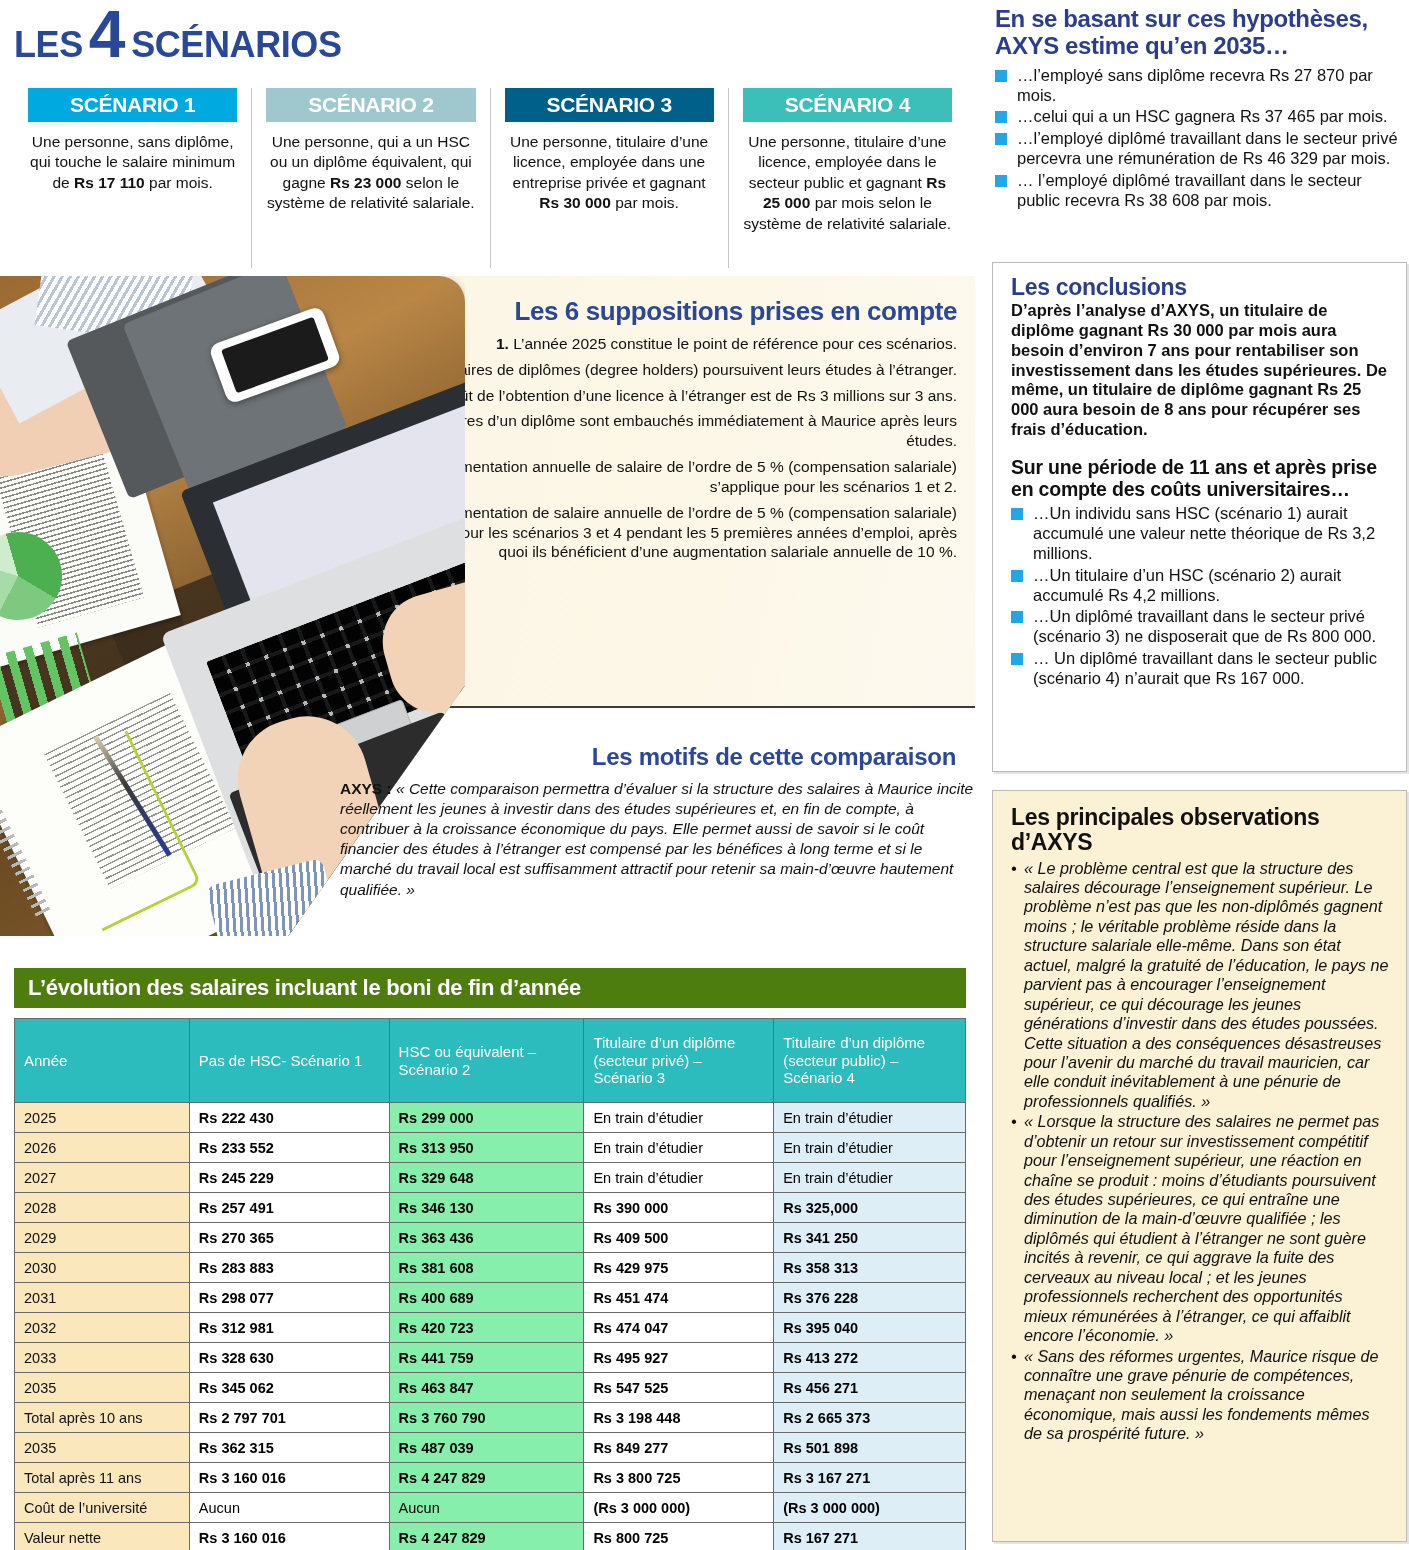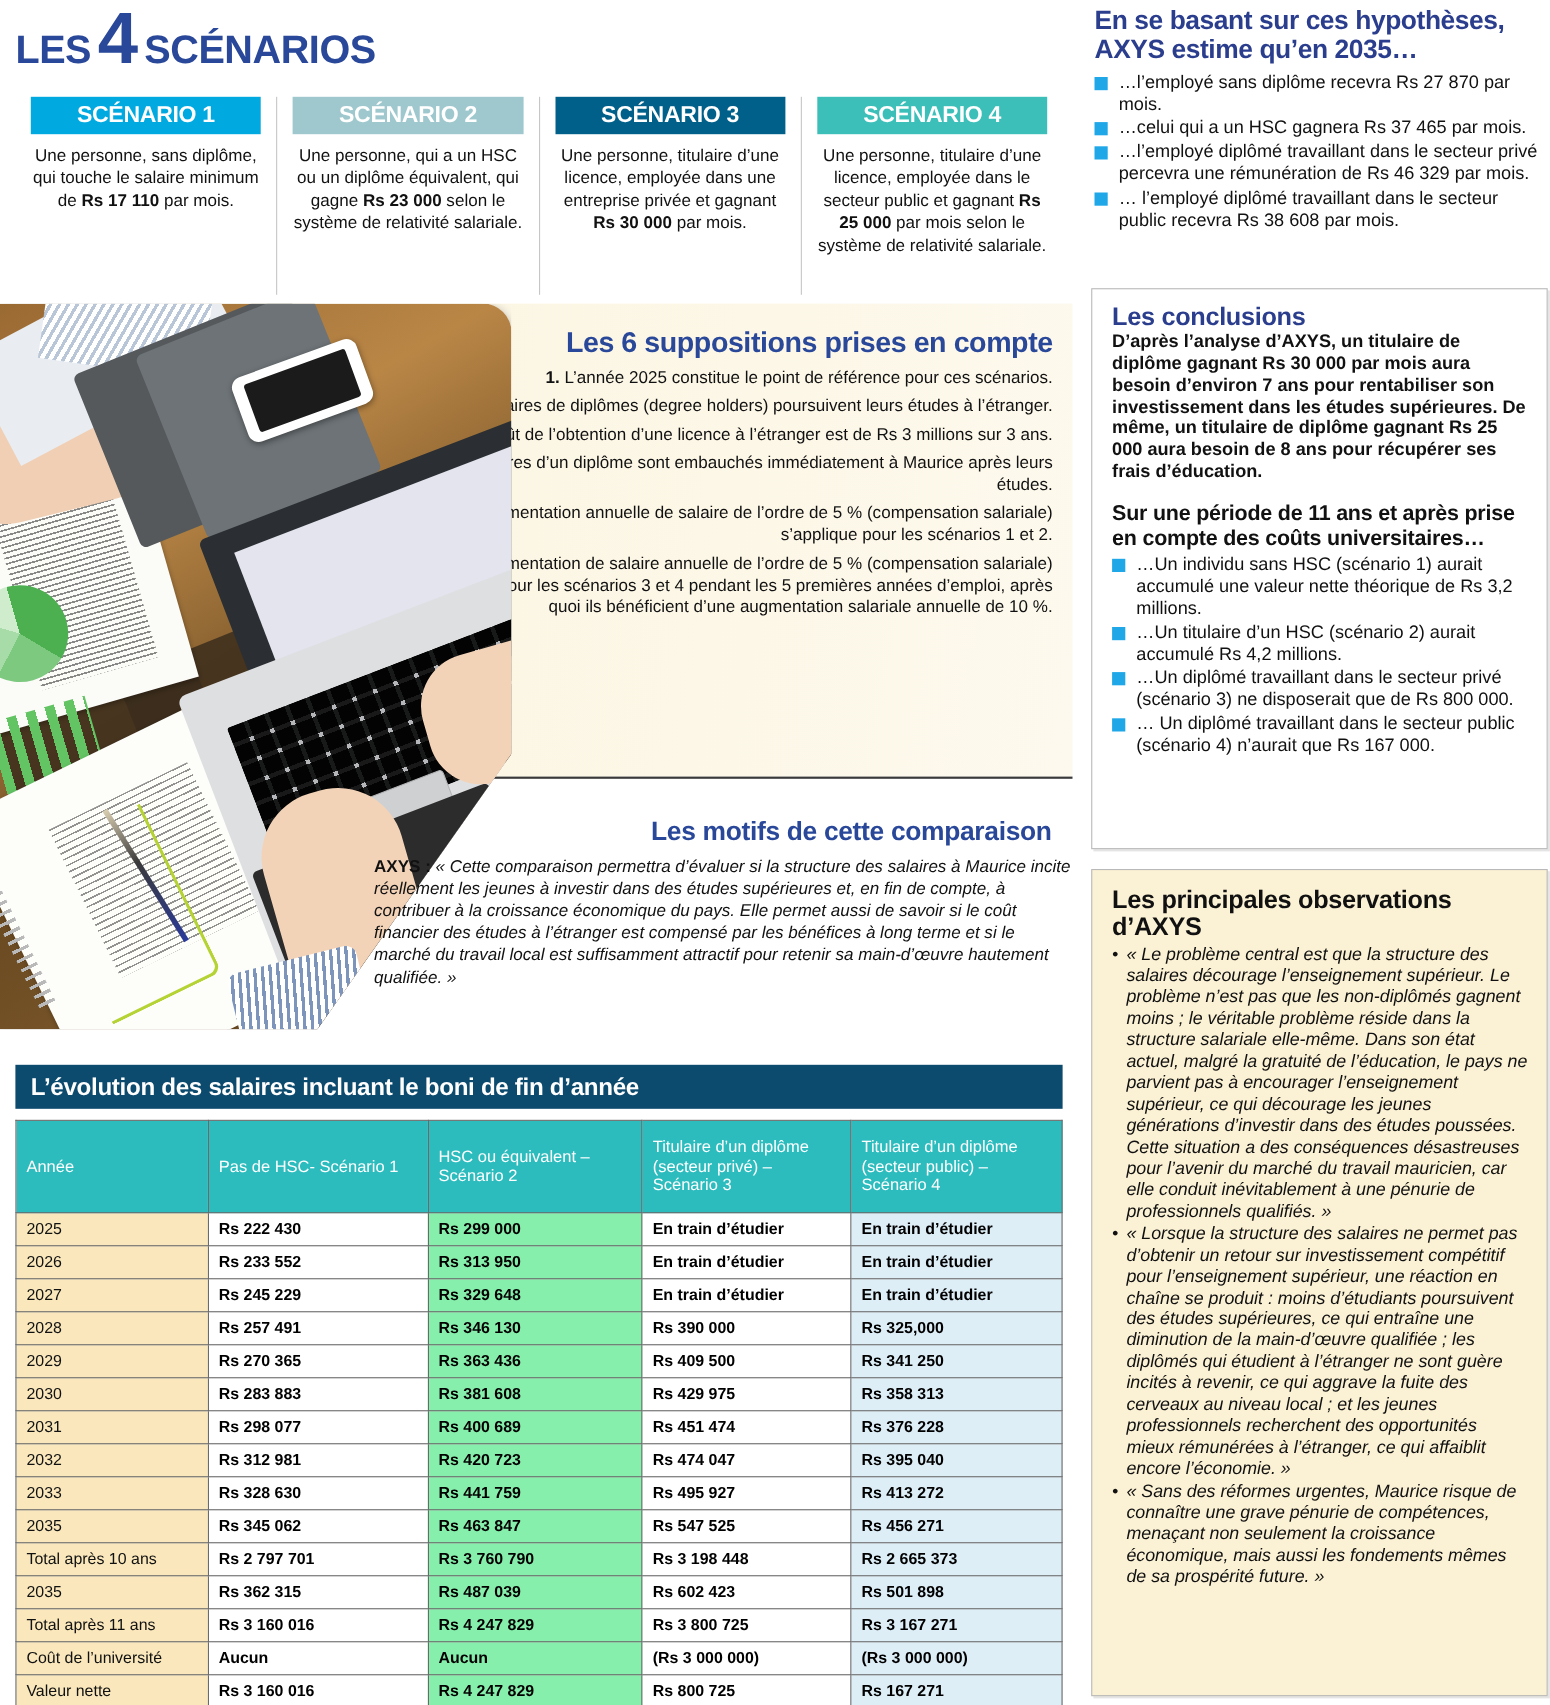--- a/index.html
+++ b/index.html
@@ -108,42 +108,42 @@
 
   
   #motifs { position:absolute; left:340px; top:712px; width:640px; height:228px; }
   .motifs-title { text-align:right; color:#2a4899; font-weight:bold; font-size:24px; line-height:1.12; letter-spacing:-0.3px; padding-right:24px;margin-top:32px; }
   .motifs-body { margin-top:8px; font-size:15.5px; line-height:1.3; font-style:italic; color:#111; padding-right:4px; }
   .motifs-body b { font-style:normal; font-weight:bold; }
 
   
   #table-banner {
     position:absolute; left:14px; top:968px; width:952px; height:40px;
-    background:#0c4a6e; color:#fff; display:flex; align-items:center;
+    background:#4d7c0f; color:#fff; display:flex; align-items:center;
     padding-left:14px; font-weight:bold; font-size:22px; letter-spacing:-0.3px;
   }
 
   
   #salary-table {
     position:absolute; left:14px; top:1018px; width:952px;
     border-collapse:collapse; font-size:14.5px;
   }
   #salary-table th, #salary-table td {
     border:1px solid #6a6a6a; padding:5px 9px; vertical-align:middle; height:30px;
   }
   #salary-table thead th {
     background:#2dbcbe; color:#fff; font-weight:normal; text-align:left;
     font-size:15px; line-height:1.16; height:84px; vertical-align:middle;
   }
   #salary-table td.c-year { background:#fae8bc; color:#111; }
   #salary-table td.c-1 { background:#ffffff; font-weight:bold; }
   #salary-table td.c-2 { background:#86efac; font-weight:bold; }
   #salary-table td.c-3 { background:#ffffff; font-weight:bold; }
   #salary-table td.c-4 { background:#ddeef7; font-weight:bold; }
-  #salary-table td.plain { font-weight:bold; }
+  #salary-table td.plain { font-weight:normal; }
   .col-year { width:175px; }
   .col-s1 { width:200px; }
   .col-s2 { width:195px; }
   .col-s3 { width:190px; }
   .col-s4 { width:192px; }
 
   
   #right-col { position:absolute; left:990px; top:0; width:419px; height:1550px; }
 
   #hypotheses { position:absolute; left:5px; top:6px; width:410px; }
@@ -351,21 +351,21 @@
           <td class="c-year">Total après 10 ans</td>
           <td class="c-1">Rs 2 797 701</td>
           <td class="c-2">Rs 3 760 790</td>
           <td class="c-3">Rs 3 198 448</td>
           <td class="c-4">Rs 2 665 373</td>
         </tr>
         <tr>
           <td class="c-year">2035</td>
           <td class="c-1">Rs 362 315</td>
           <td class="c-2">Rs 487 039</td>
-          <td class="c-3">Rs 602 423</td>
+          <td class="c-3">Rs 849 277</td>
           <td class="c-4">Rs 501 898</td>
         </tr>
         <tr>
           <td class="c-year">Total après 11 ans</td>
           <td class="c-1">Rs 3 160 016</td>
           <td class="c-2">Rs 4 247 829</td>
           <td class="c-3">Rs 3 800 725</td>
           <td class="c-4">Rs 3 167 271</td>
         </tr>
         <tr>

